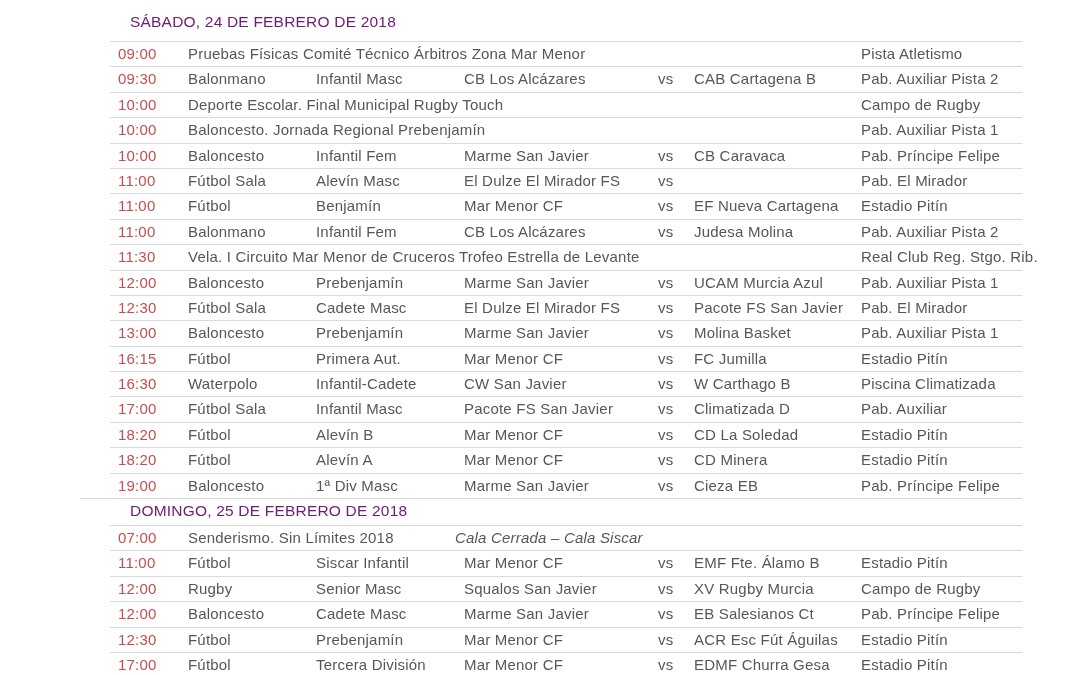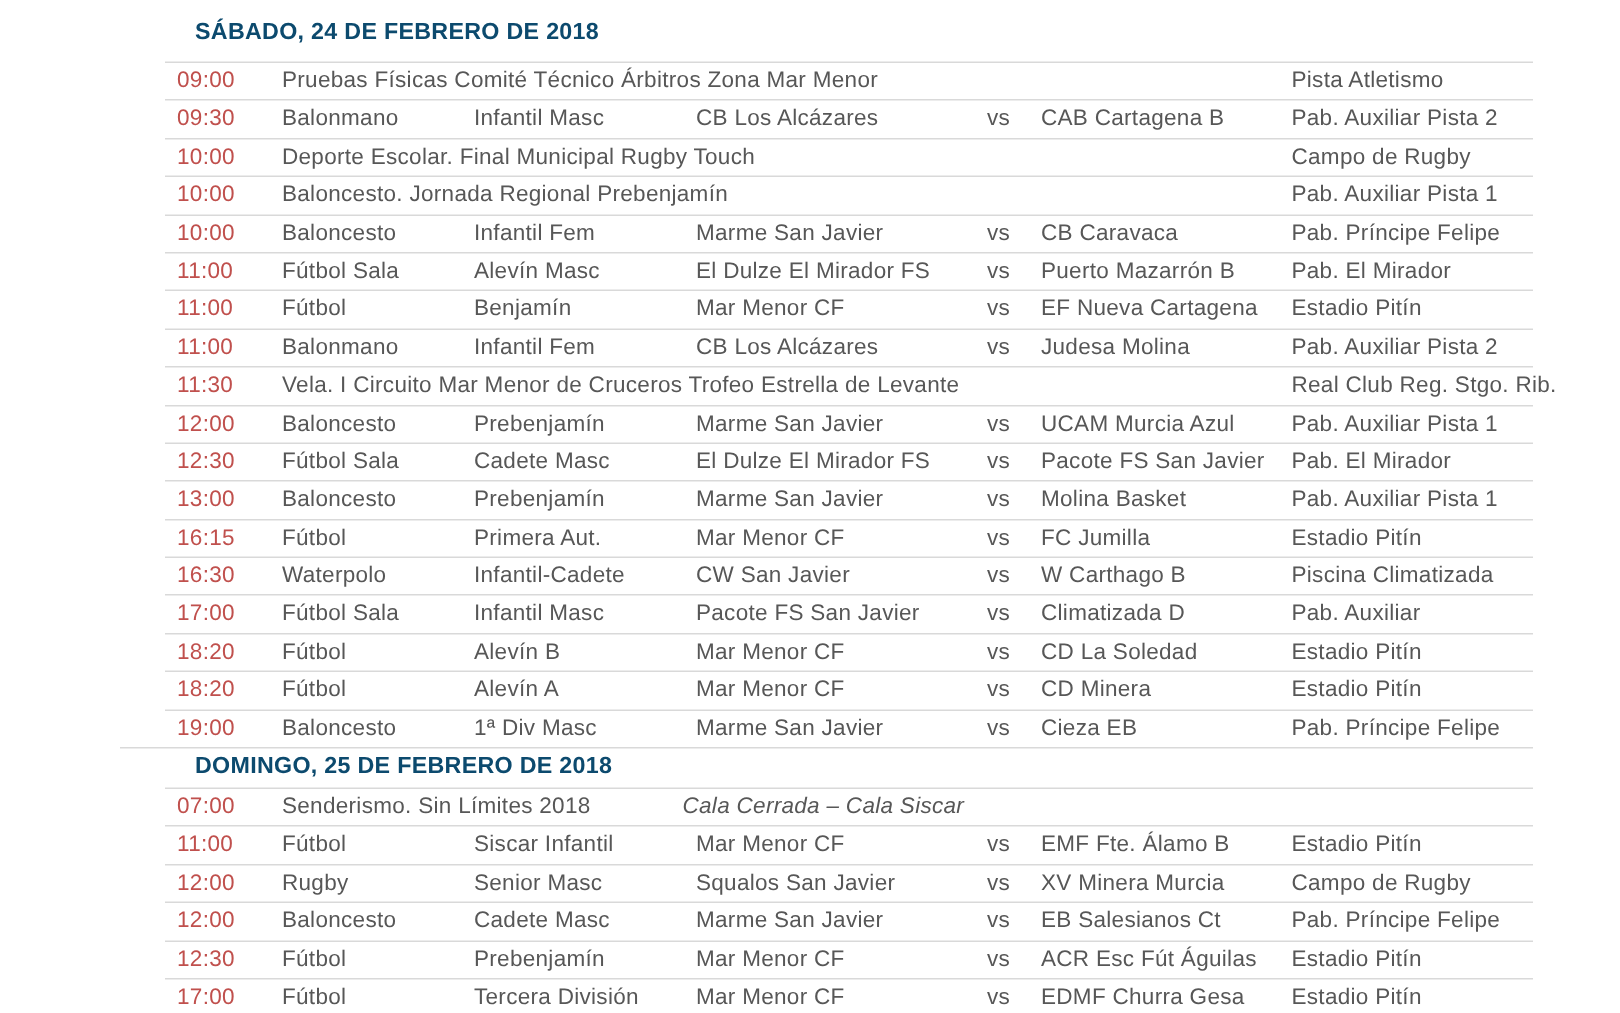--- a/index.html
+++ b/index.html
@@ -1,22 +1,22 @@
 <!DOCTYPE html>
 <html><head>
 <meta charset="utf-8">
 <style>
   html,body{margin:0;padding:0;}
   body{
     width:1080px;height:675px;overflow:hidden;background:#ffffff;
     font-family:"Liberation Sans",sans-serif;position:relative;
   }
   .section-title{
-    position:absolute;left:130px;font-size:15.5px;font-weight:700;
-    color:#0c4a6e;letter-spacing:.2px;white-space:nowrap;
+    position:absolute;left:130px;font-size:15.5px;font-weight:400;
+    color:#701a75;letter-spacing:.2px;white-space:nowrap;
   }
   #sat-title{top:13px}
   #dom-title{top:502px}
   .table{position:absolute;left:80px;width:942px;}
   #sat-table{top:41px;border-bottom:1px solid #D9D9D9;}
   #sun-table{top:525px;}
   .row{position:relative;height:24.4px;border-top:1px solid #D9D9D9;margin-left:30px;}
   .cell{
     position:absolute;top:0;line-height:24.4px;font-size:15px;
     color:#575757;white-space:nowrap;letter-spacing:.2px;
@@ -68,21 +68,20 @@
       <span class="cell vs">vs</span>
       <span class="cell team2">CB Caravaca</span>
       <span class="cell venue">Pab. Príncipe Felipe</span>
     </div>
     <div class="row">
       <span class="cell time">11:00</span>
       <span class="cell sport">Fútbol Sala</span>
       <span class="cell category">Alevín Masc</span>
       <span class="cell team1">El Dulze El Mirador FS</span>
       <span class="cell vs">vs</span>
-      <span class="cell team2">Puerto Mazarrón B</span>
       <span class="cell venue">Pab. El Mirador</span>
     </div>
     <div class="row">
       <span class="cell time">11:00</span>
       <span class="cell sport">Fútbol</span>
       <span class="cell category">Benjamín</span>
       <span class="cell team1">Mar Menor CF</span>
       <span class="cell vs">vs</span>
       <span class="cell team2">EF Nueva Cartagena</span>
       <span class="cell venue">Estadio Pitín</span>
@@ -200,21 +199,21 @@
       <span class="cell vs">vs</span>
       <span class="cell team2">EMF Fte. Álamo B</span>
       <span class="cell venue">Estadio Pitín</span>
     </div>
     <div class="row">
       <span class="cell time">12:00</span>
       <span class="cell sport">Rugby</span>
       <span class="cell category">Senior Masc</span>
       <span class="cell team1">Squalos San Javier</span>
       <span class="cell vs">vs</span>
-      <span class="cell team2">XV Minera Murcia</span>
+      <span class="cell team2">XV Rugby Murcia</span>
       <span class="cell venue">Campo de Rugby</span>
     </div>
     <div class="row">
       <span class="cell time">12:00</span>
       <span class="cell sport">Baloncesto</span>
       <span class="cell category">Cadete Masc</span>
       <span class="cell team1">Marme San Javier</span>
       <span class="cell vs">vs</span>
       <span class="cell team2">EB Salesianos Ct</span>
       <span class="cell venue">Pab. Príncipe Felipe</span>

